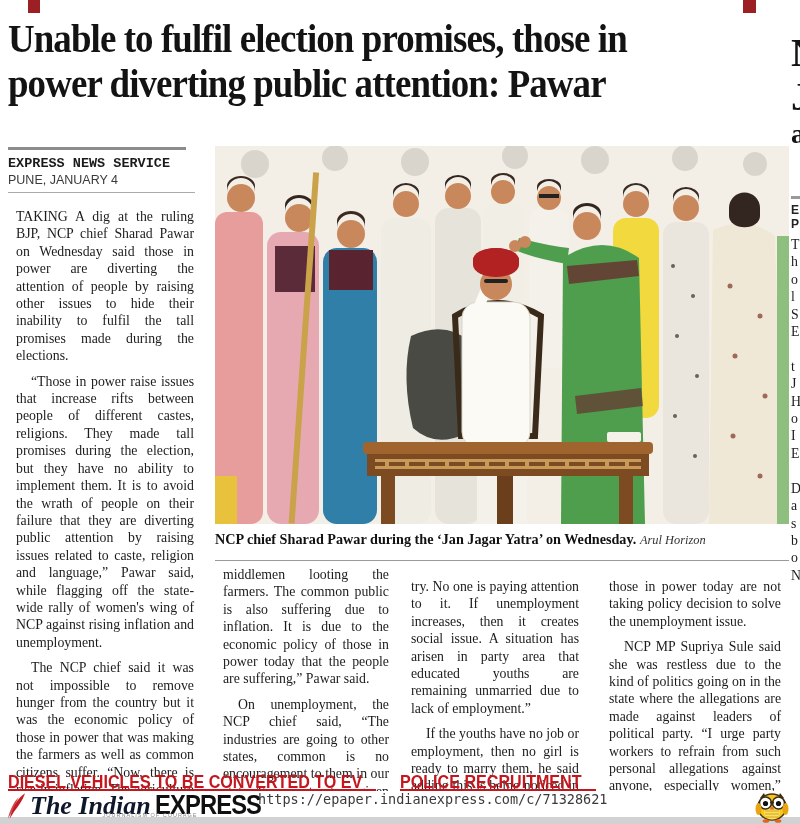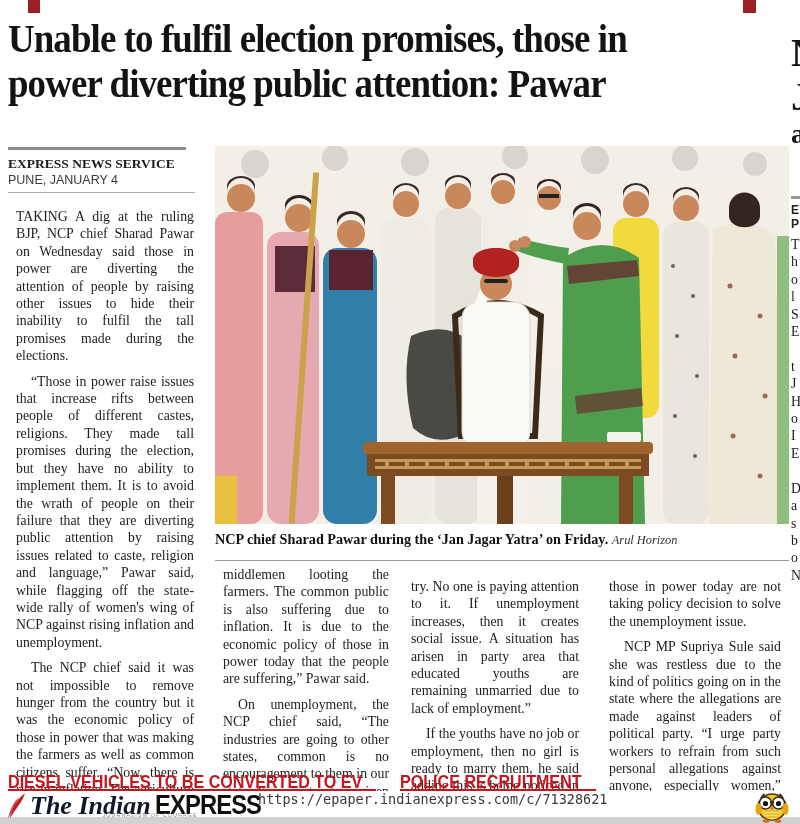--- a/index.html
+++ b/index.html
@@ -24,21 +24,21 @@
 
   
   #side-big{left:791px;top:30px;width:60px;font-weight:bold;font-size:41px;line-height:44px;color:#131313;white-space:pre-line;}
   #side-mid{left:791px;top:118px;width:40px;font-weight:bold;font-size:28px;color:#131313;}
   #side-rule{left:791px;top:196px;width:9px;height:3px;background:#999;}
   #side-byline{left:791px;top:203px;width:30px;font-family:"Liberation Sans",sans-serif;font-weight:bold;font-size:12px;line-height:14px;white-space:pre-line;color:#222;}
   #side-lines{left:791px;top:236px;width:30px;font-size:13.8px;line-height:17.4px;white-space:pre-line;color:#1c1c1c;}
 
   
   #kicker-bar{left:8px;top:147px;width:178px;height:3px;background:#8c8c8c;}
-  #agency{left:8px;top:156px;width:194px;font-family:Liberation Serif, serif;font-weight:bold;font-size:13.5px;color:#1a1a1a;}
+  #agency{left:8px;top:156px;width:194px;font-family:Liberation Mono, monospace;font-weight:bold;font-size:13.5px;color:#1a1a1a;}
   #dateline{left:8px;top:173px;width:194px;font-family:"Liberation Sans",sans-serif;font-size:12.5px;color:#3a3a3a;}
   #byline-rule{left:8px;top:192px;width:187px;height:1px;background:#aaa;}
 
   
   .bodycol{font-size:13.8px;line-height:17.4px;text-align:justify;color:#1c1c1c;}
   .bodycol p{margin:8px;}
   .bodycol p.ind{text-indent:15px;}
   #col1{left:8px;top:200px;width:194px;}
   #col2{left:215px;top:558px;width:182px;}
   #col3{left:403px;top:570px;width:184px;}
@@ -237,21 +237,21 @@
       <rect x="410" y="313" width="4" height="10"></rect>
       </g>
     <rect x="166" y="330" width="14" height="48" fill="#7c4b21"></rect>
     <rect x="404" y="330" width="14" height="48" fill="#7c4b21"></rect>
     <rect x="282" y="330" width="16" height="48" fill="#6b3f1b"></rect>
     <rect x="392" y="286" width="34" height="10" rx="2" fill="#f5f2ea"></rect>
   </svg>
 </div>
 
 <div class="abs" id="caption">
-  <span>NCP chief Sharad Pawar during the ‘Jan Jagar Yatra’ on Friday.</span>
+  <span>NCP chief Sharad Pawar during the ‘Jan Jagar Yatra’ on Wednesday.</span>
   <span class="credit">Arul Horizon</span>
 </div>
 <div class="abs" id="caption-rule"></div>
 
 <div class="abs bodycol" id="col2">
   <p>middlemen looting the farmers. The common public is also suffering due to inflation. It is due to the economic policy of those in power today that the people are suffering,” Pawar said.</p>
   <p class="ind">On unemployment, the NCP chief said, “The industries are going to other states, common is no encouragement to them in our state. No opportunity is given to new indus-</p>
 </div>
 <div class="abs bodycol" id="col3">
   <p>try. No one is paying attention to it. If unemployment increases, then it creates social issue. A situation has arisen in party area that educated youths are remaining unmarried due to lack of employment.”</p>

